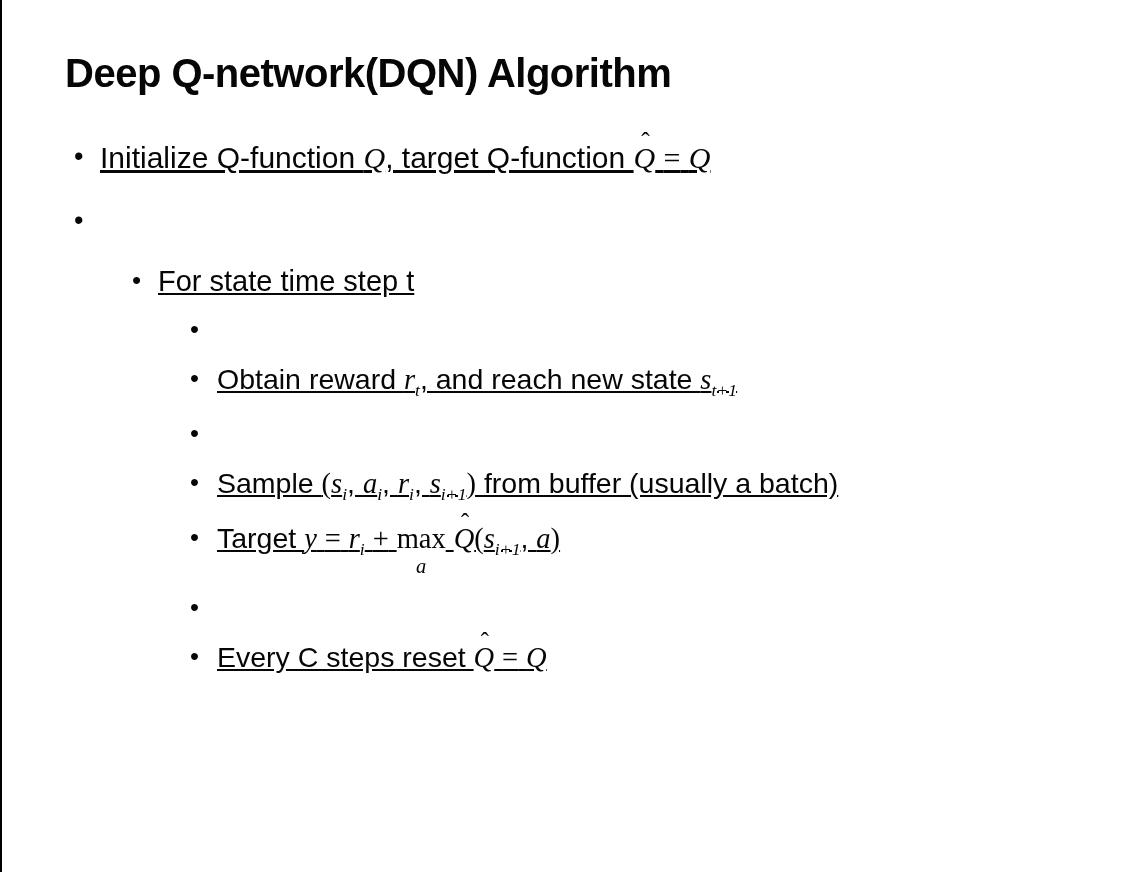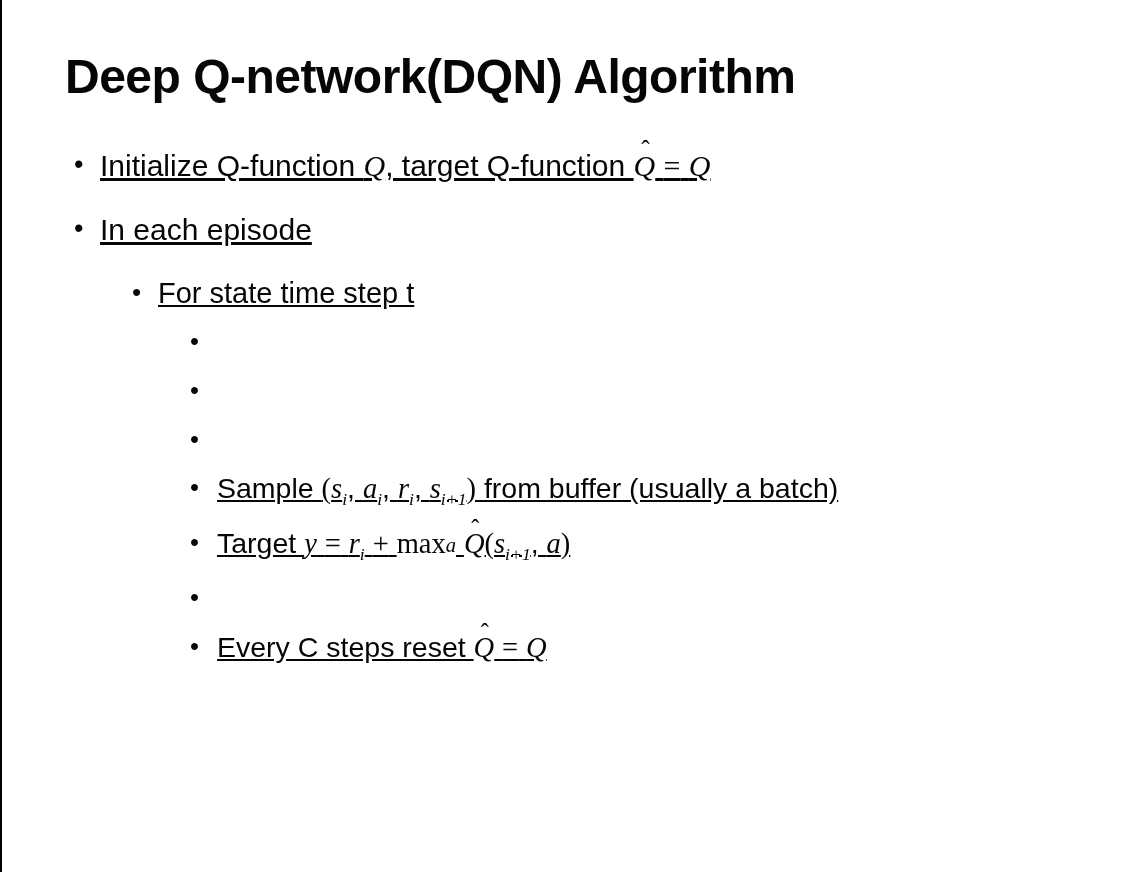--- a/index.html
+++ b/index.html
@@ -9,21 +9,21 @@
     background: #ffffff;
     border-left: 2px solid #000000;
     overflow: hidden;
     font-family: "Liberation Sans", sans-serif;
     color: #060606;
   }
   .slide { width: 100%; height: 100%; }
 
   .title {
     margin: 52px 40px 0 63px;
-    font-size: 48px;
+    font-size: 40px;
     font-weight: 700;
     line-height: 1.05;
     letter-spacing: -0.5px;
   }
 
   .bullets { margin-top: 44px; }
 
   .row {
     display: flex;
     align-items: flex-start;
@@ -48,21 +48,21 @@
   .mr { font-family: "Liberation Serif", serif; font-style: normal; }
   sub { font-size: 0.62em; }
   .hat { display: inline-block; position: relative; }
   .hat .acc {
     position: absolute; left: 55%; top: -0.36em;
     transform: translateX(-50%);
     font-family: "Liberation Serif", serif;
     font-style: normal; font-size: 0.85em; line-height: 1;
   }
   .limop {
-    display: inline-flex; flex-direction: row; align-items: center;
+    display: inline-flex; flex-direction: column; align-items: center;
     line-height: 1; vertical-align: baseline; justify-content: flex-end;
   }
   .limop .op  { font-family: "Liberation Serif", serif; font-style: normal; }
   .limop .lim {
     font-family: "Liberation Serif", serif; font-style: italic;
     font-size: 0.72em; margin-top: 2px;
   }
 </style>
 </head>
 <body>
@@ -70,31 +70,31 @@
 <div class="slide">
   <h1 class="title">Deep Q-network(DQN) Algorithm</h1>
 
   <div class="bullets">
       <div class="row l1">
         <span class="bullet">•</span>
         <div class="txt">Initialize Q-function <i class="mv">Q</i>, target Q-function <span class="hat"><span class="acc">ˆ</span><i class="mv">Q</i></span> <span class="mr">=</span> <i class="mv">Q</i></div>
       </div>
       <div class="row l1">
         <span class="bullet">•</span>
-        <div class="txt">In each episode</div>
       </div>
       <div class="row l2">
         <span class="bullet">•</span>
         <div class="txt">For state time step t</div>
       </div>
       <div class="row l3">
         <span class="bullet">•</span>
       </div>
       <div class="row l3">
         <span class="bullet">•</span>
+        <div class="txt">Obtain reward <i class="mv">r<sub>t</sub></i>, and reach new state <i class="mv">s<sub>t+1</sub></i></div>
       </div>
       <div class="row l3">
         <span class="bullet">•</span>
       </div>
       <div class="row l3">
         <span class="bullet">•</span>
         <div class="txt">Sample <span class="mr">(</span><i class="mv">s<sub>i</sub></i>, <i class="mv">a<sub>i</sub></i>, <i class="mv">r<sub>i</sub></i>, <i class="mv">s<sub>i+1</sub></i><span class="mr">)</span> from buffer (usually a batch)</div>
       </div>
       <div class="row l3">
         <span class="bullet">•</span>

